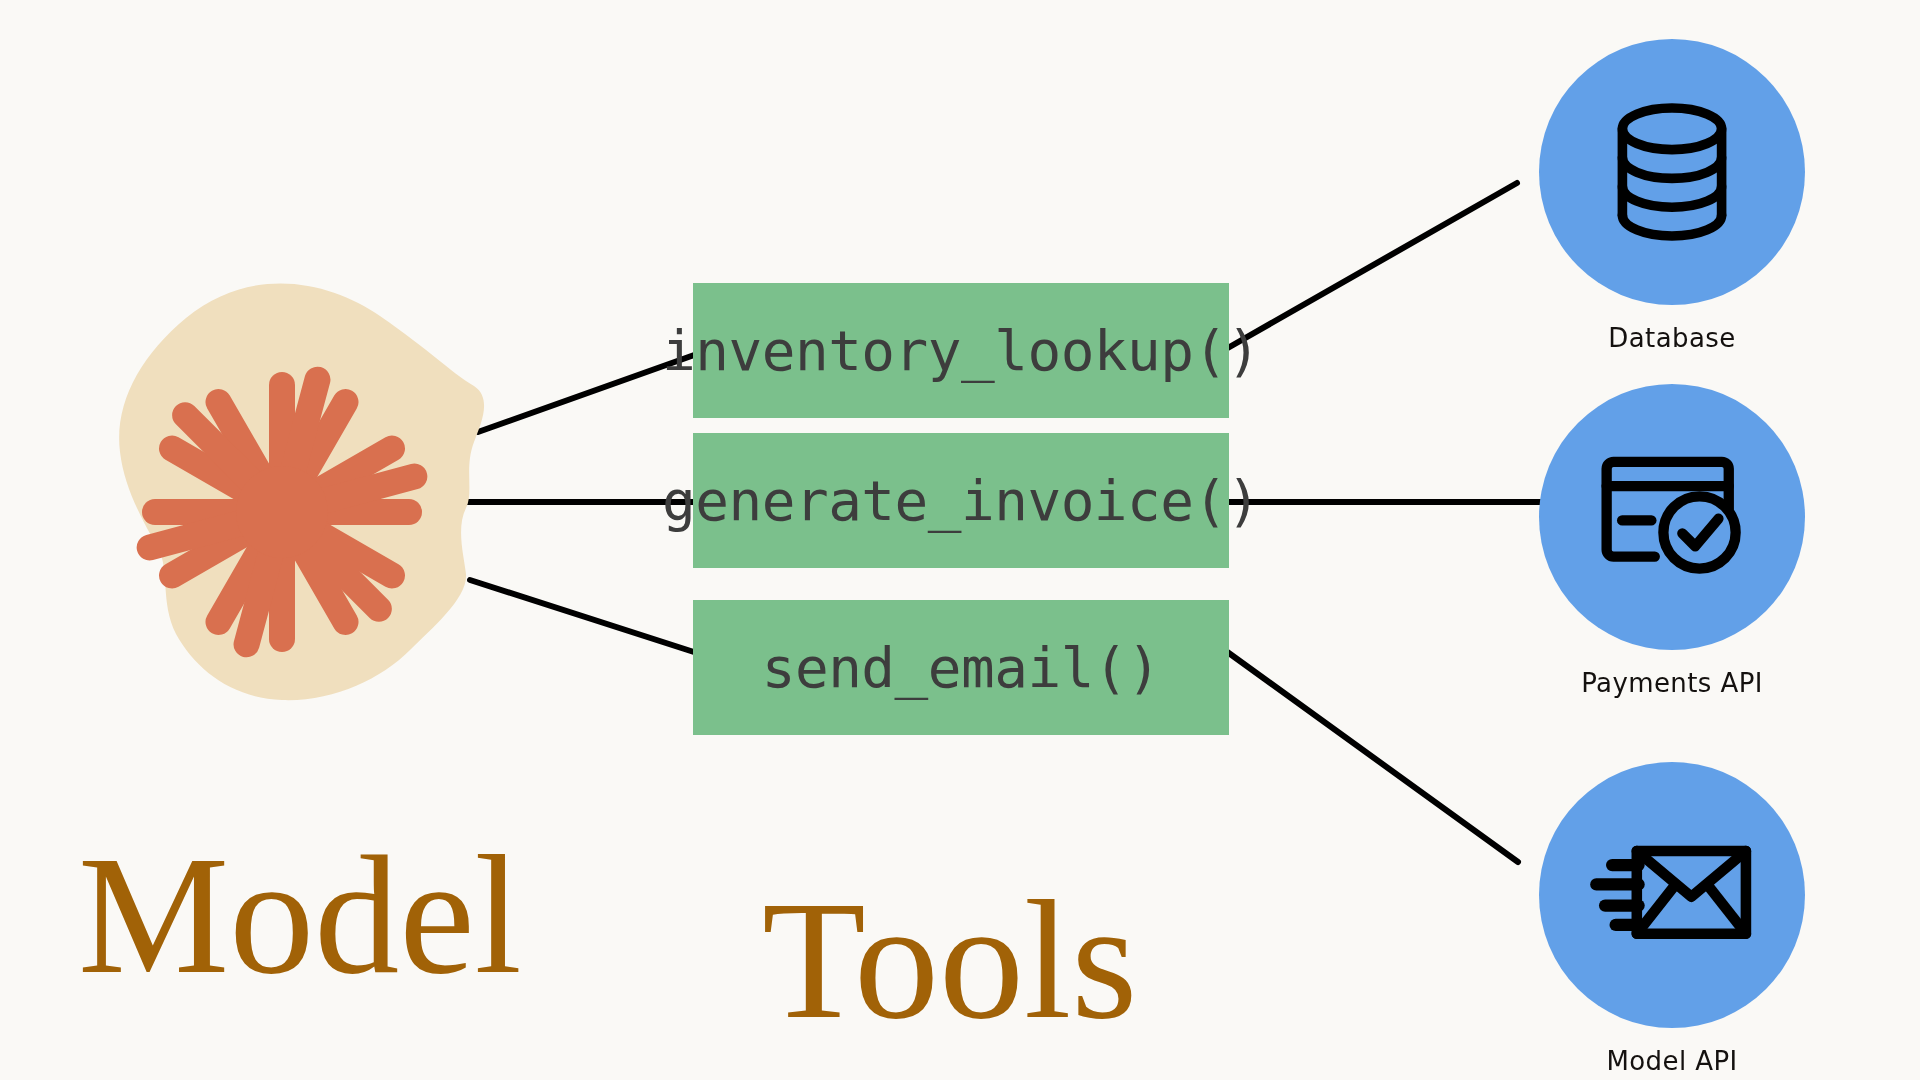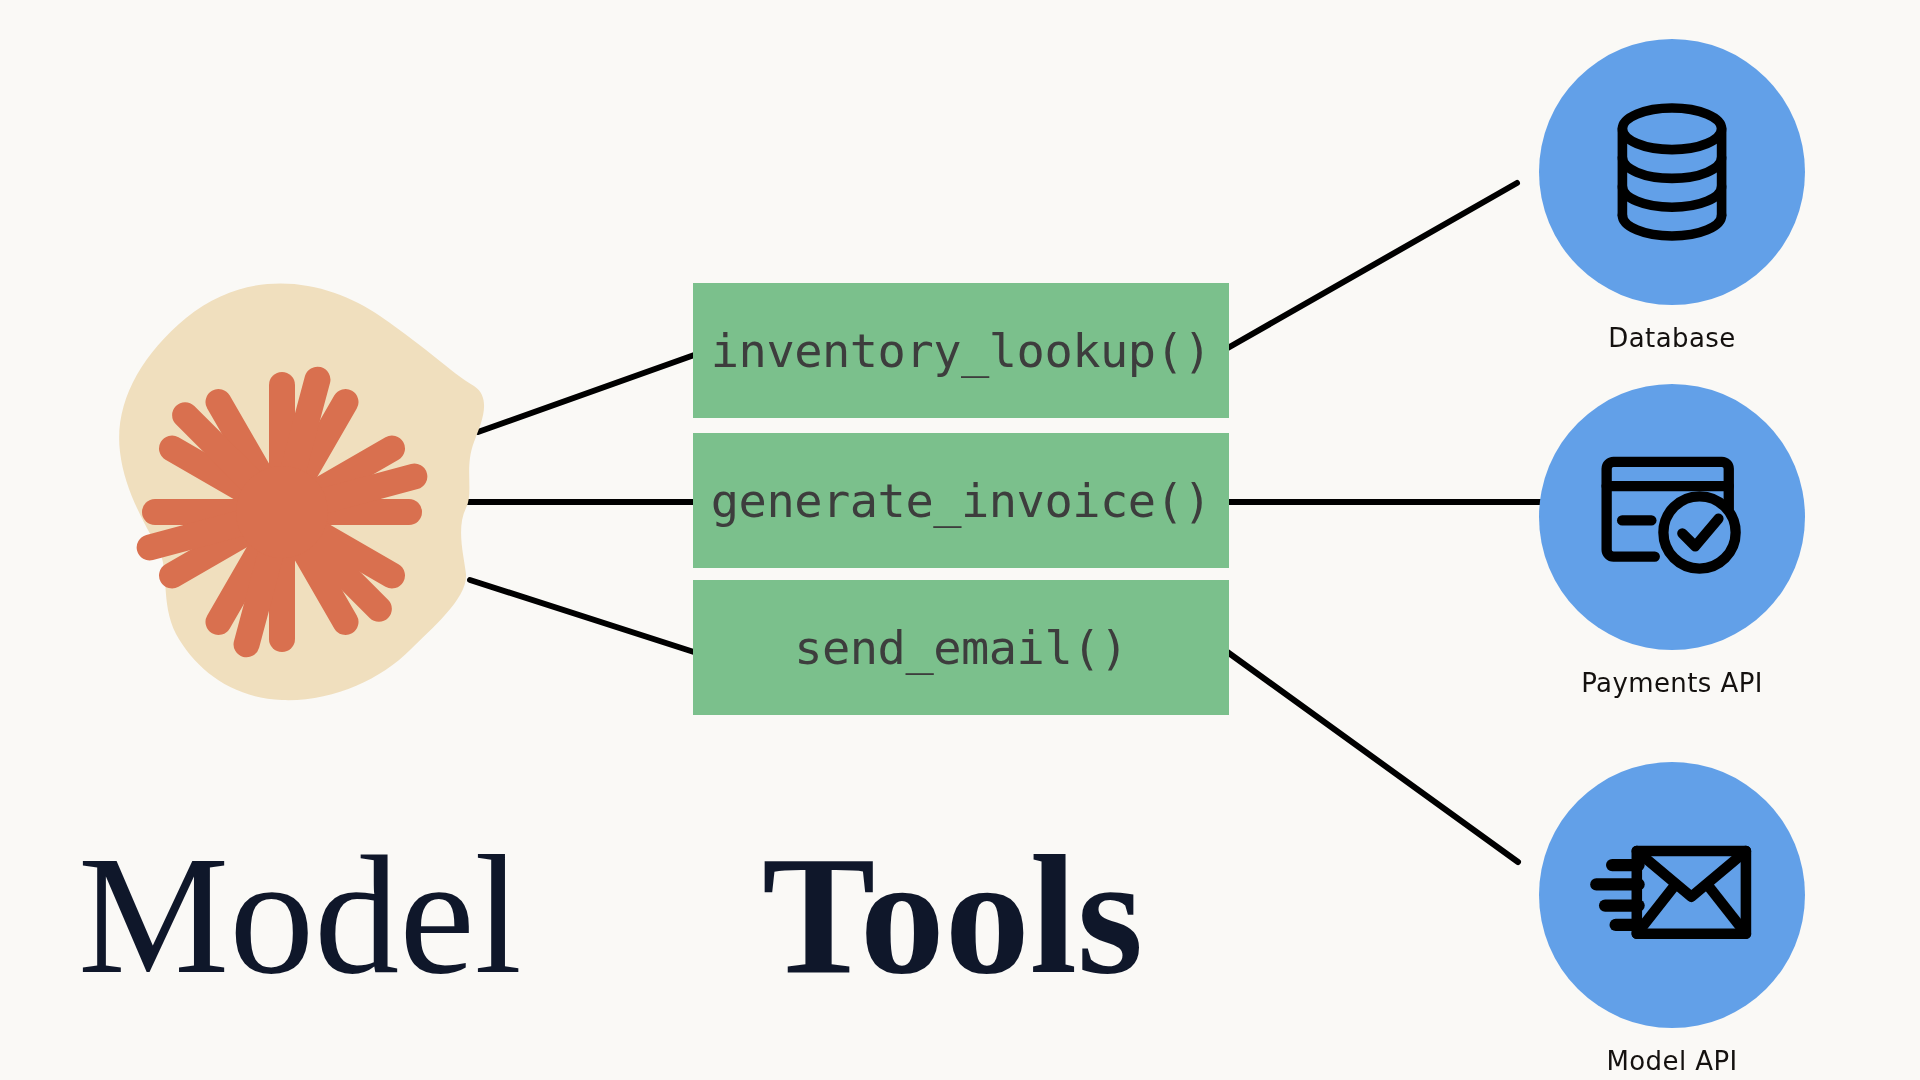--- a/index.html
+++ b/index.html
@@ -36,28 +36,28 @@
     left: 693px;
     width: 536px;
     height: 135px;
     background: #7bc08c;
     display: flex;
     align-items: center;
     justify-content: center;
   }
   .tool-box .tool-label {
     font-family: "DejaVu Sans Mono", "Liberation Mono", monospace;
-    font-size: 47px;
+    font-size: 56px;
     letter-spacing: -0.5px;
     color: #3d3d3d;
     white-space: nowrap;
   }
   #tool-0 { top: 283px; }
   #tool-1 { top: 433px; text-align: right; }
-  #tool-2 { top: 580px; }
+  #tool-2 { top: 600px; }
 
   
   .endpoint {
     position: absolute;
     width: 266px;
     display: flex;
     flex-direction: column;
     align-items: center;
   }
   .endpoint-circle {
@@ -80,25 +80,25 @@
   #endpoint-0 { left: 1539px; top: 39px; }
   #endpoint-1 { left: 1539px; top: 384px; }
   #endpoint-2 { left: 1539px; top: 762px; }
 
   
   .section-caption {
     position: absolute;
     font-family: "Liberation Serif", "DejaVu Serif", serif;
     font-size: 170px;
     line-height: 1;
-    color: #0f172a;
+    color: #a16207;
     white-space: nowrap;
   }
   #caption-model { left: 78px; top: 830px; }
-  #caption-tools { left: 762px; top: 830px; font-weight: bold; }
+  #caption-tools { left: 762px; top: 875px; }
 </style>
 </head>
 <body>
 
 <div id="stage">
 
   <svg id="edges" viewBox="0 0 1920 1080" width="1920" height="1080">
     <g stroke="#000000" stroke-width="6" stroke-linecap="round" fill="none">
       <line x1="478" y1="432" x2="697" y2="354"></line>
       <line x1="463" y1="502" x2="697" y2="502"></line>

